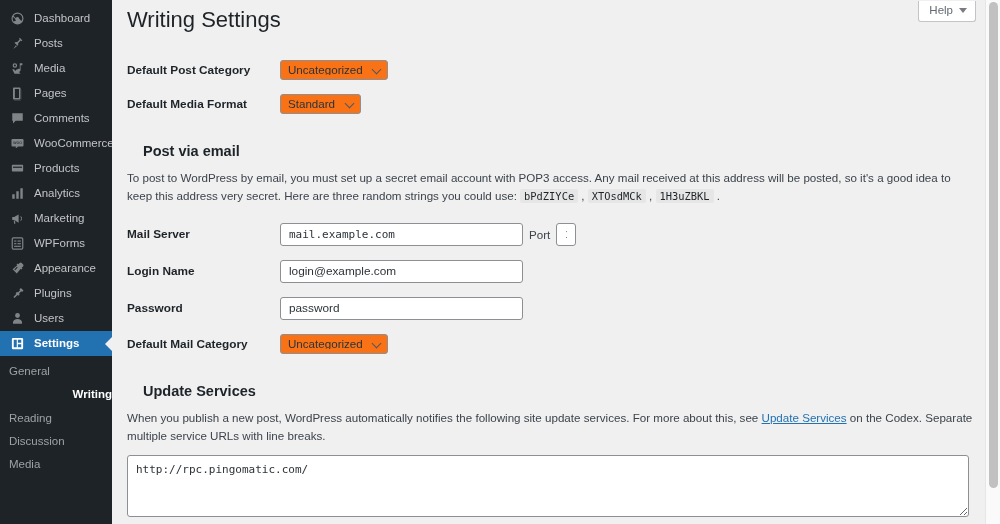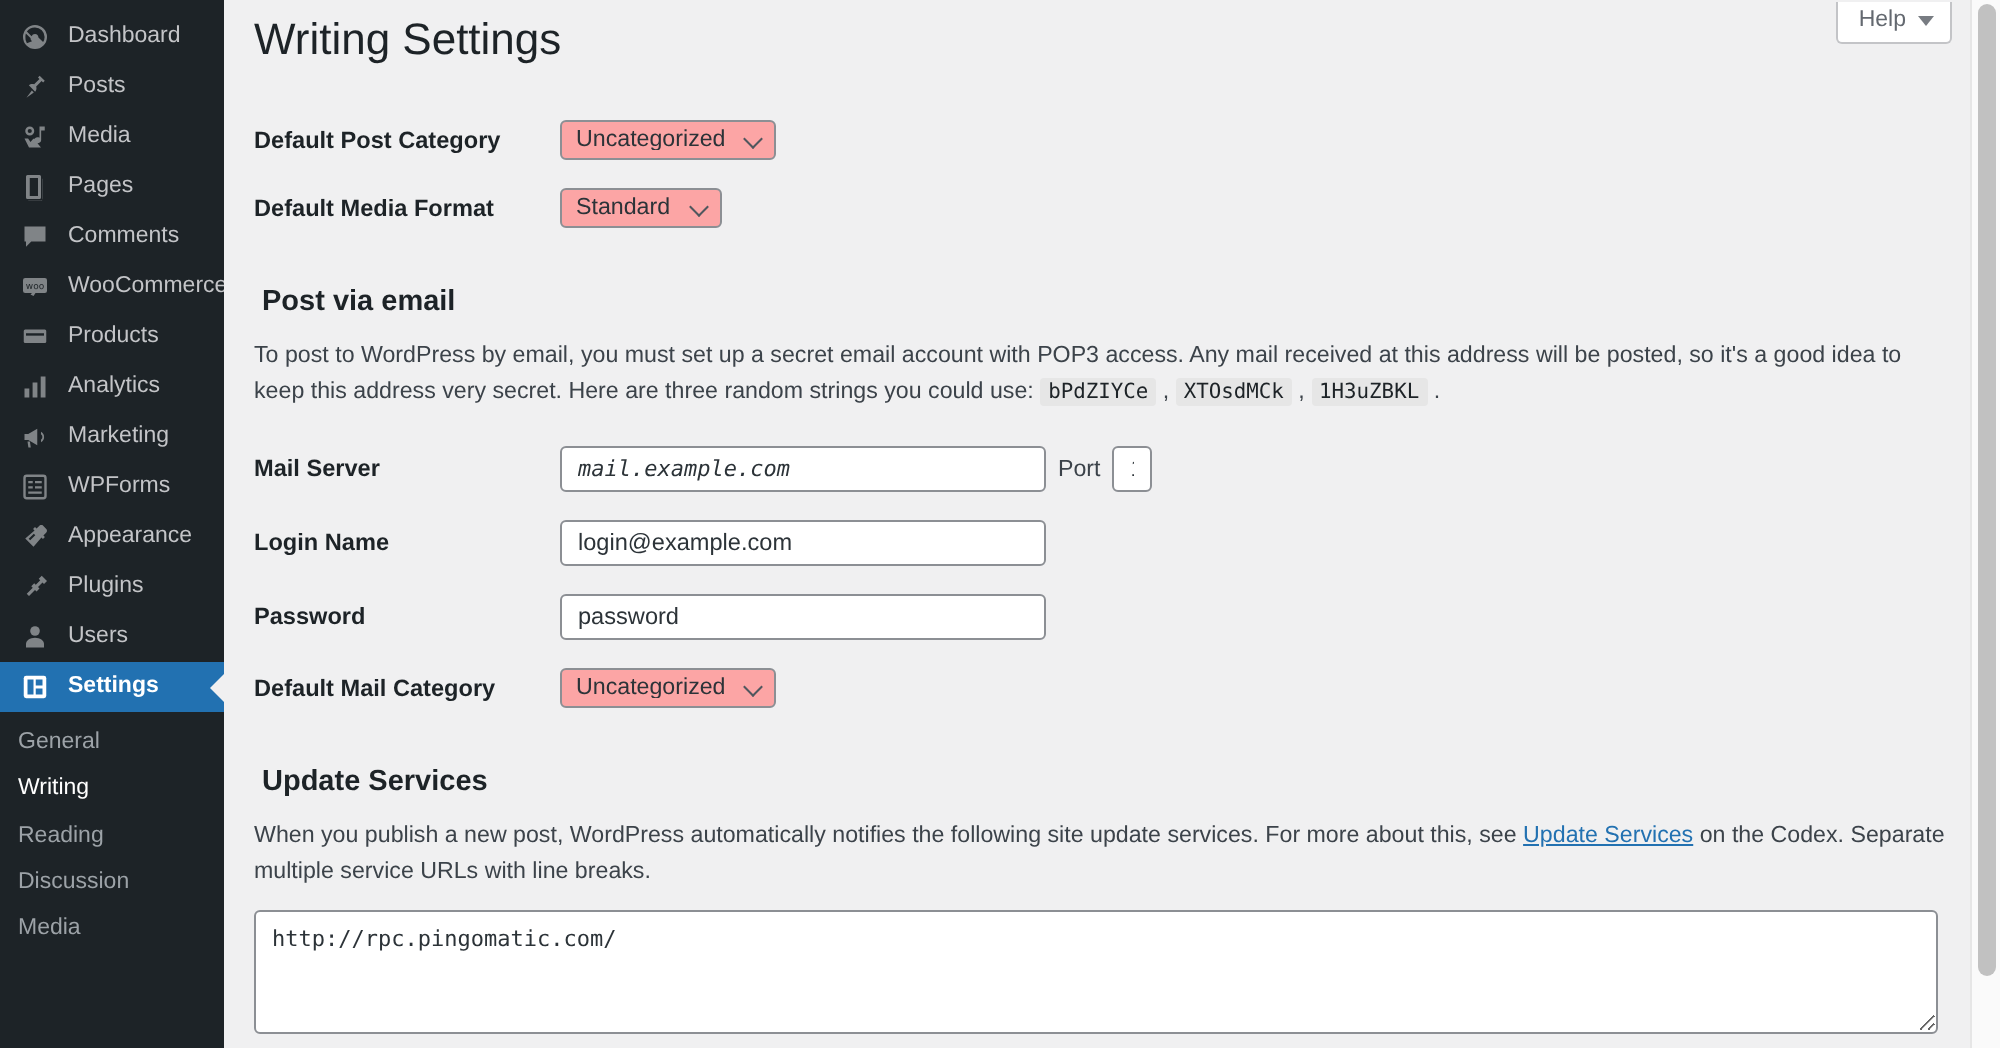--- a/index.html
+++ b/index.html
@@ -74,21 +74,22 @@
     display: block;
     padding: 3px 0 3px 9px;
     font-size: 11.5px;
     color: #9ca2a7;
     line-height: 1.5;
     cursor: pointer;
     white-space: nowrap;
   }
   .submenu .sub-item.current {
     color: #fff;
-    font-weight: 400;
+    font-weight: 700;
+    text-align: right;
   }
 
   
   #wpbody {
     flex: 1;
     height: 524px;
     position: relative;
     background: #f0f0f1;
     overflow: hidden;
     padding: 0 25px 0 15px;
@@ -127,21 +128,21 @@
     font-weight: 400;
     color: #1d2327;
     margin: 6px 0 18px 0;
     padding: 0 0 0 0;
     line-height: 1.3;
   }
   h2.section-title {
     font-size: 14.5px;
     font-weight: 600;
     color: #1d2327;
-    margin: 20px 0 8px 4px;
+    margin: 20px 0 8px 16px;
     line-height: 1.4;
   }
   p.desc {
     font-size: 11.6px;
     color: #3c434a;
     margin: 0 0 10px 0;
     line-height: 1.58;
     max-width: 852px;
   }
   p.desc code {
@@ -169,21 +170,21 @@
     vertical-align: middle;
   }
   table.form-table td {
     padding: 7px 10px 7px 0;
     vertical-align: middle;
   }
 
   select.wp-select {
     -webkit-appearance: none;
     appearance: none;
-    background: #fca5a5;
+    background: #f97316;
     border: 1px solid #8c8f94;
     border-radius: 3px;
     font-family: "Liberation Sans", sans-serif;
     font-size: 11.6px;
     color: #2c3338;
     padding: 3px 24px 3px 7px;
     height: 20px;
     line-height: 1;
     cursor: pointer;
     box-shadow: 0 0 0 transparent;
@@ -207,21 +208,20 @@
     font-family: "Liberation Sans", sans-serif;
     font-size: 11.8px;
     color: #2c3338;
     padding: 3px 8px;
     height: 23px;
     line-height: 1;
   }
   input.mono {
     font-family: "DejaVu Sans Mono", monospace;
     font-size: 11px;
-    font-style: italic;
   }
   input#mailserver { width: 243px; }
   input#port { width: 20px; }
   input#loginname, input#pass { width: 243px; }
   .port-label {
     font-size: 11.6px;
     color: #3c434a;
     margin: 0 6px 0 6px;
   }
   .inline-row { display: flex; align-items: center; }

